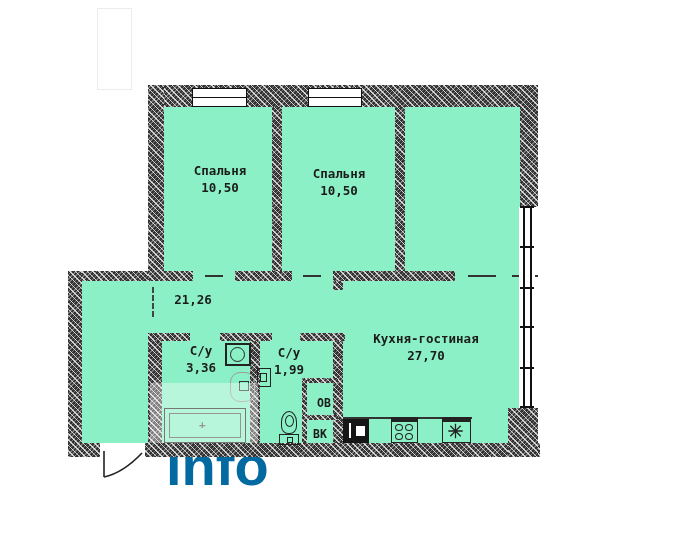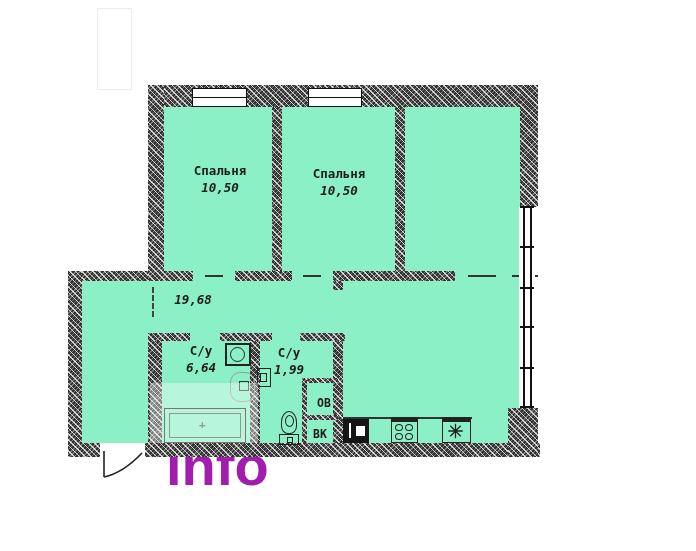--- a/index.html
+++ b/index.html
@@ -14,34 +14,34 @@
           repeating-linear-gradient(45deg, rgba(255,255,255,.75) 0 1px, rgba(0,0,0,0) 1px 4px),
           repeating-linear-gradient(-45deg, rgba(255,255,255,.35) 0 1px, rgba(0,0,0,0) 1px 3px);}
   
   .window-h{position:absolute;z-index:4;background:#fff;border:1px solid #111;}
   .window-h::after{content:"";position:absolute;left:0;right:0;top:45%;height:1.5px;background:#111;}
   
   .wv-line{position:absolute;z-index:4;background:#111;}
   .dash{position:absolute;z-index:3;background:#333;height:1.5px;}
   .room-label{position:absolute;z-index:5;text-align:center;font-weight:bold;
               font-size:12.5px;line-height:1.35;color:#1b1b1b;letter-spacing:0;}
-  .room-label .area{font-size:12.5px;font-style:italic;}
+  .room-label .area{font-size:12.5px;}
   .shaft-label{position:absolute;z-index:5;text-align:center;font-weight:bold;font-size:11.5px;color:#1b1b1b;}
   .fixture{position:absolute;z-index:4;}
   .wm{position:absolute;z-index:0;font-family:"Liberation Sans", sans-serif;font-weight:bold;line-height:1;}
   .wash{position:absolute;z-index:6;background:rgba(255,255,255,.38);pointer-events:none;}
   .ghost{position:absolute;z-index:0;border:1px solid #ececec;}
   svg{display:block;}
 </style>
 </head>
 <body>
 
 <div class="canvas">
 
-  <div class="wm" style="left:166px;top:438px;font-size:56px;color:#a21caf;text-align:right;">info</div>
+  <div class="wm" style="left:166px;top:438px;font-size:56px;color:#0369a1;text-align:right;">info</div>
 
   <div class="ghost" style="left:97px;top:8px;width:33px;height:80px;"></div>
 
   <div class="fill" style="left:164px;top:105px;width:358px;height:176px;"></div>
   <div class="fill" style="left:82px;top:281px;width:440px;height:162px;"></div>
 
   <div class="wall" style="left:148px;top:85px;width:390px;height:22px;"></div>
   <div class="wall" style="left:148px;top:85px;width:16px;height:196px;"></div>
   <div class="wall" style="left:520px;top:85px;width:18px;height:122px;"></div>
   <div class="wall" style="left:68px;top:271px;width:96px;height:10px;"></div>
@@ -139,28 +139,32 @@
 
   <div class="room-label" style="left:172px;top:163px;width:96px;">
     <div>Спальня</div>
     <div class="area">10,50</div>
   </div>
   <div class="room-label" style="left:291px;top:166px;width:96px;">
     <div>Спальня</div>
     <div class="area">10,50</div>
   </div>
   <div class="room-label" style="left:167px;top:292px;width:52px;">
-    <div class="area">19,68</div>
+    <div class="area">21,26</div>
   </div>
   <div class="room-label" style="left:178px;top:343px;width:46px;">
     <div>С/у</div>
-    <div class="area">6,64</div>
+    <div class="area">3,36</div>
   </div>
   <div class="room-label" style="left:266px;top:345px;width:46px;">
     <div>С/у</div>
     <div class="area">1,99</div>
+  </div>
+  <div class="room-label" style="left:356px;top:331px;width:140px;">
+    <div>Кухня-гостиная</div>
+    <div class="area">27,70</div>
   </div>
   <div class="shaft-label" style="left:307px;top:396px;width:34px;">ОВ</div>
   <div class="shaft-label" style="left:307px;top:427px;width:26px;">ВК</div>
 
   <div class="wash" style="left:150px;top:383px;width:108px;height:60px;"></div>
 
 </div>
 
 </body></html>

